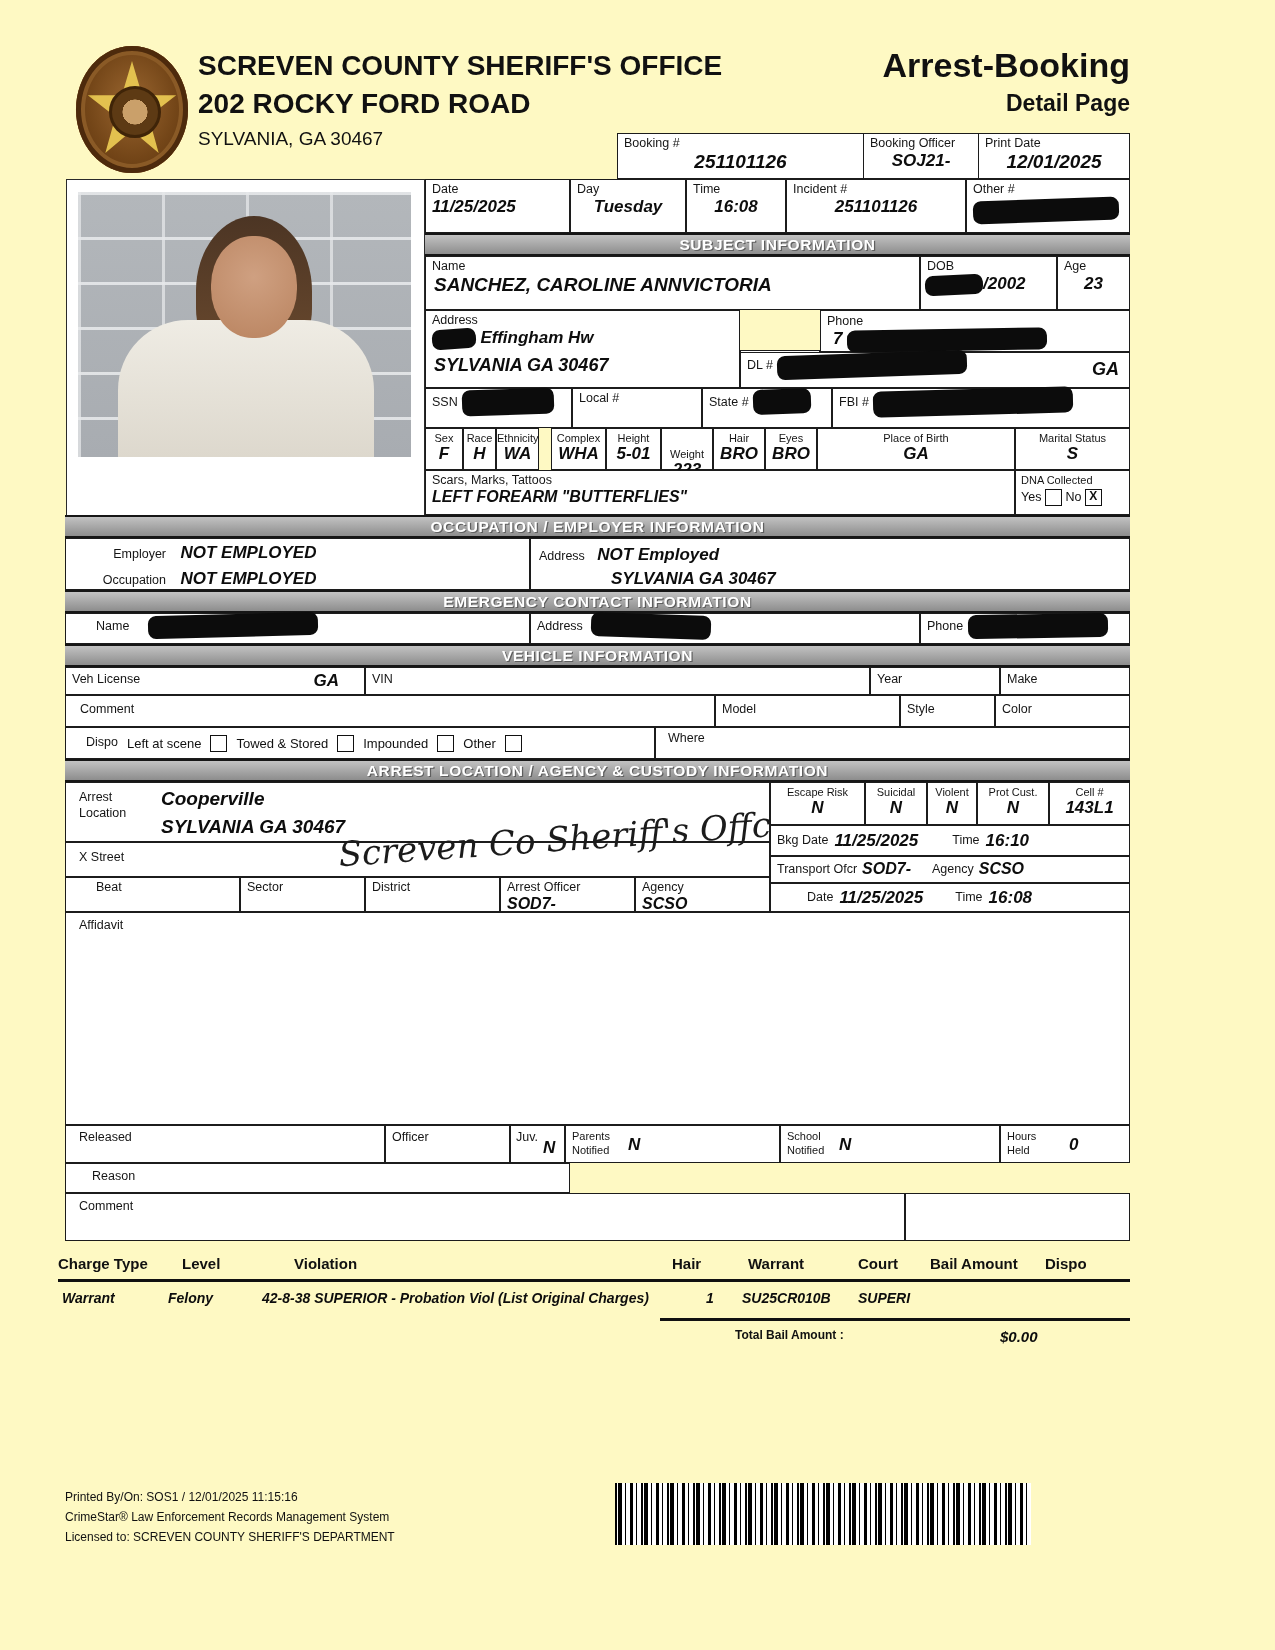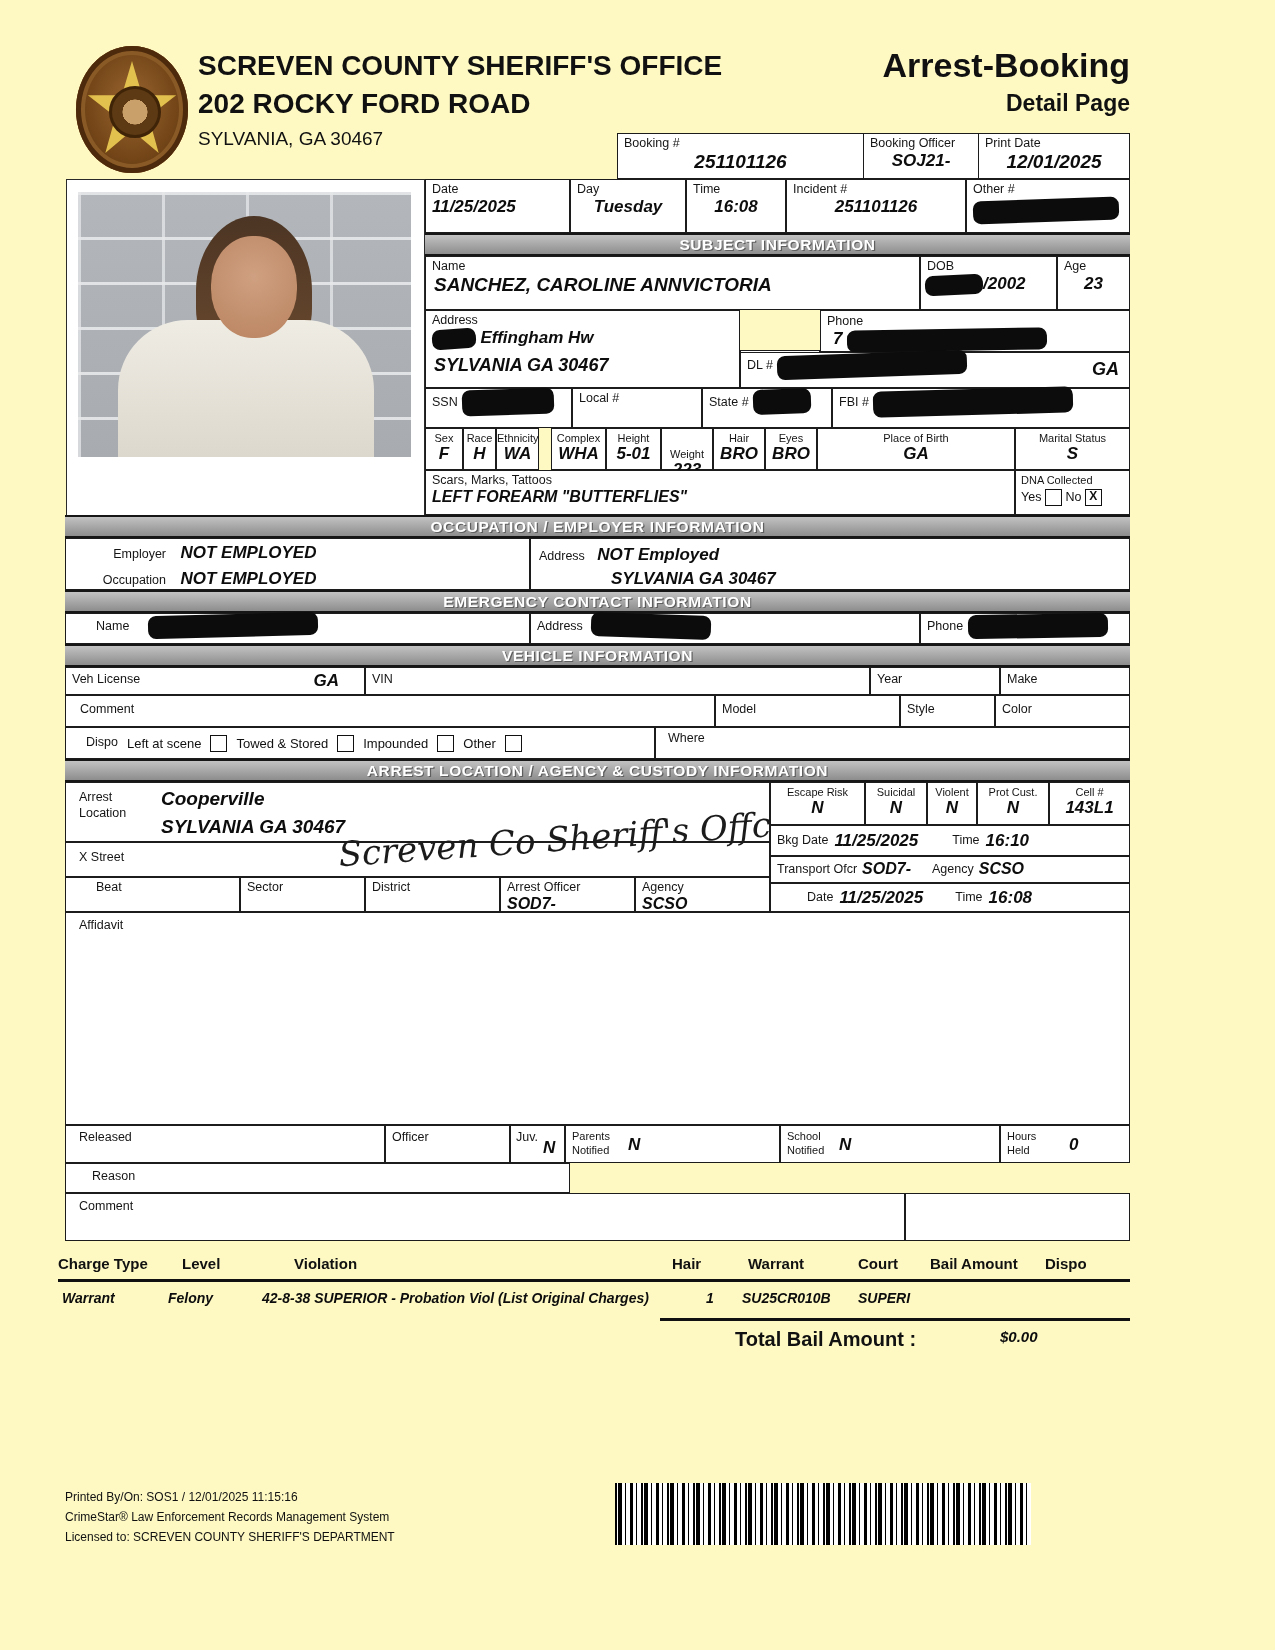--- a/index.html
+++ b/index.html
@@ -415,21 +415,21 @@
   <div class="hline" style="left:58px;top:1279px;width:1072px;height:3px;"></div>
 
   <div class="abs val" style="left:62px;top:1290px;font-size:14px;">Warrant</div>
   <div class="abs val" style="left:168px;top:1290px;font-size:14px;">Felony</div>
   <div class="abs val" style="left:262px;top:1290px;font-size:14px;">42-8-38 SUPERIOR - Probation Viol (List Original Charges)</div>
   <div class="abs val" style="left:706px;top:1290px;font-size:14px;">1</div>
   <div class="abs val" style="left:742px;top:1290px;font-size:14px;">SU25CR010B</div>
   <div class="abs val" style="left:858px;top:1290px;font-size:14px;">SUPERI</div>
 
   <div class="hline" style="left:660px;top:1318px;width:470px;height:2.5px;"></div>
-  <div class="abs" style="left:735px;top:1328px;font-size:20px;font-weight:bold;">Total Bail Amount :</div>
+  <div class="abs" style="left:735px;top:1328px;font-size:12px;font-weight:bold;">Total Bail Amount :</div>
   <div class="abs val" style="left:1000px;top:1328px;font-size:15px;">$0.00</div>
 
   <div class="abs" style="left:65px;top:1490px;font-size:12px;">Printed By/On: SOS1 / 12/01/2025 11:15:16</div>
   <div class="abs" style="left:65px;top:1510px;font-size:12px;">CrimeStar® Law Enforcement Records Management System</div>
   <div class="abs" style="left:65px;top:1530px;font-size:12px;">Licensed to: SCREVEN COUNTY SHERIFF'S DEPARTMENT</div>
   <div class="barcode"></div>
 
 </div>
 
 </body></html>

